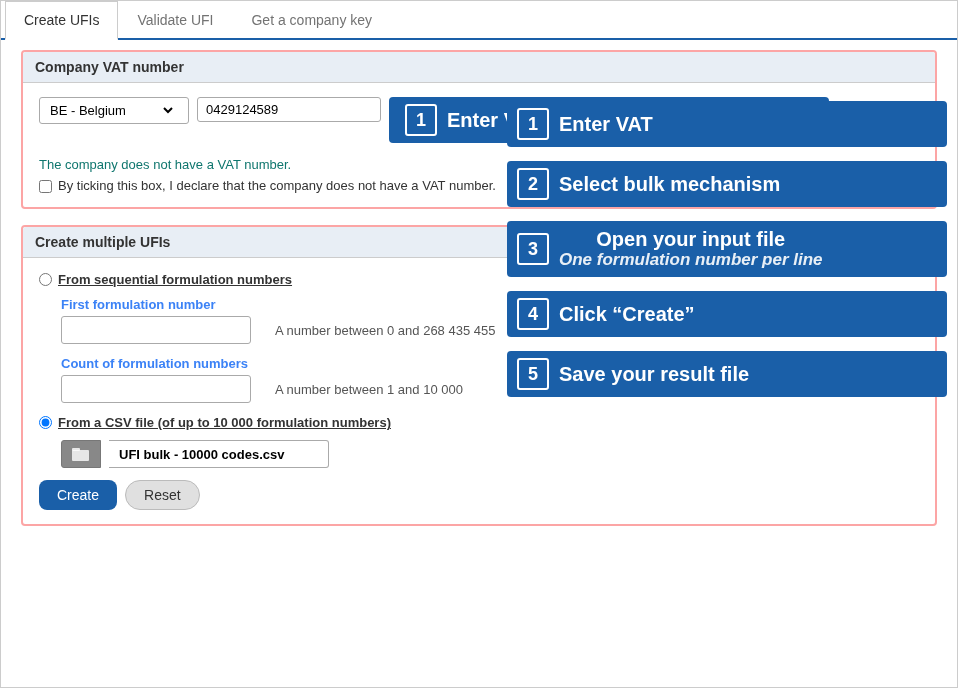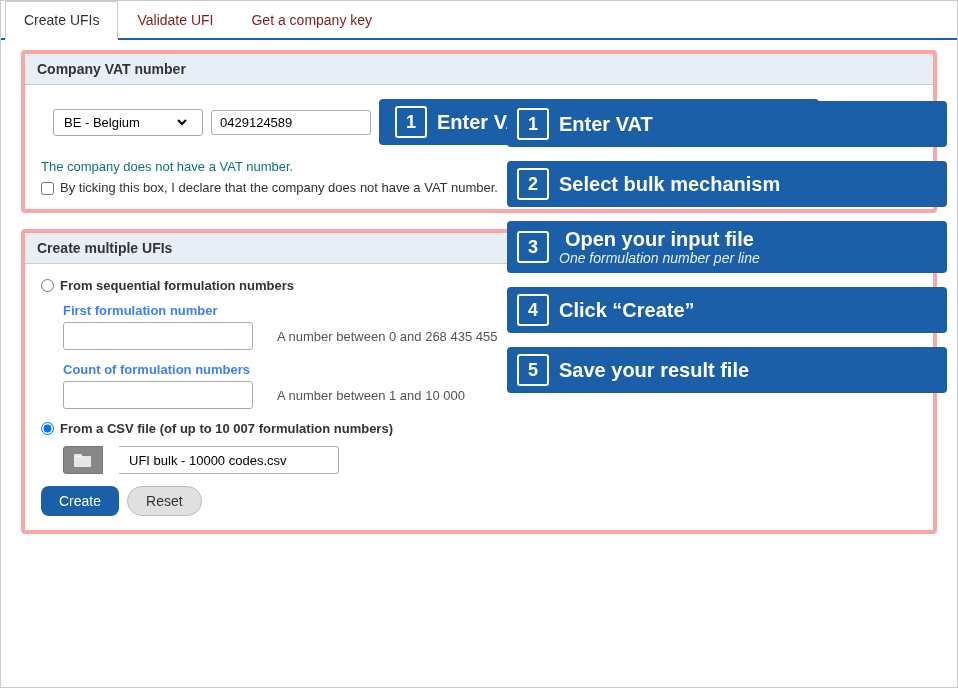--- a/index.html
+++ b/index.html
@@ -22,65 +22,64 @@
     .tabs {
       display: flex;
       border-bottom: 2px solid #1a5fa8;
       background: #fff;
       padding: 0 4px;
     }
     .tab {
       padding: 10px 18px;
       cursor: pointer;
       font-size: 14px;
-      color: #7f1d1d;
+      color: #737373;
       border: 1px solid transparent;
       border-bottom: none;
       margin-bottom: -2px;
       text-decoration: none;
     }
     .tab.active {
       background: #fff;
       border-color: #ccc;
       border-bottom: 2px solid #fff;
       color: #333;
       font-weight: normal;
     }
 
     
     .main-content {
       padding: 10px 20px 20px 20px;
     }
 
     
     .section-box {
-      border: 4px solid #fca5a5;
+      border: 2px solid #fca5a5;
       border-radius: 4px;
       margin-bottom: 16px;
     }
     .section-title {
       font-size: 14px;
       font-weight: bold;
       color: #333;
       background: #e8eef5;
       padding: 7px 12px;
       border-bottom: 1px solid #ccc;
       border-radius: 3px 3px 0 0;
     }
     .section-body {
       padding: 14px 16px;
     }
 
     
     .vat-row {
       display: flex;
-      align-items: center;
+      align-items: flex-start;
       gap: 8px;
       margin-bottom: 14px;
-      margin-left: 12px;
     }
     .country-select {
       display: flex;
       align-items: center;
       border: 1px solid #aaa;
       border-radius: 3px;
       padding: 4px 6px;
       background: #fff;
       font-size: 13px;
       width: 150px;
@@ -92,21 +91,21 @@
       background: transparent;
       font-size: 13px;
       width: 130px;
       cursor: pointer;
     }
     .vat-input {
       border: 1px solid #aaa;
       border-radius: 3px;
       padding: 4px 8px;
       font-size: 13px;
-      width: 160px;
+      width: 184px;
     }
     .enter-vat-btn {
       background: #1a5fa8;
       color: #fff;
       border: none;
       border-radius: 4px;
       padding: 7px 16px;
       font-size: 20px;
       font-weight: bold;
       cursor: pointer;
@@ -144,23 +143,23 @@
       gap: 10px;
       width: 440px;
       margin-bottom: 8px;
     }
     .step-btn .step-label {
       font-size: 20px;
       font-weight: bold;
       line-height: 1.1;
     }
     .step-btn .step-sub {
-      font-size: 14px;
+      font-size: 17px;
       font-style: italic;
-      font-weight: normal;
+      font-weight: bold;
       opacity: 0.9;
     }
     .step-btn-col {
       display: flex;
       flex-direction: column;
     }
 
     
     .no-vat-note {
       font-size: 13px;
@@ -183,20 +182,21 @@
       margin-bottom: 10px;
     }
     .radio-label {
       display: flex;
       align-items: center;
       gap: 6px;
       font-weight: bold;
       color: #333;
       font-size: 13px;
       cursor: pointer;
+      text-decoration: underline;
     }
     .field-label {
       font-size: 13px;
       color: #3b82f6;
       margin-bottom: 4px;
       margin-left: 22px;
       font-weight: bold;
     }
     .field-row {
       display: flex;
@@ -215,22 +215,23 @@
     }
     .field-hint {
       font-size: 13px;
       color: #555;
     }
 
     
     .file-row {
       display: flex;
       align-items: flex-start;
-      gap: 16px;
+      gap: 8px;
       margin-left: 22px;
+      font-weight: bold;
     }
     .file-icon-btn {
       background: #888;
       border: 1px solid #777;
       border-radius: 3px 0 0 3px;
       padding: 4px 10px;
       cursor: pointer;
       display: flex;
       align-items: center;
       justify-content: center;
@@ -346,21 +347,21 @@
 
         <div class="field-label">Count of formulation numbers</div>
         <div class="field-row">
           <input class="field-input" type="text" style="">
           <span class="field-hint">A number between 1 and 10 000</span>
         </div>
 
         <div class="radio-group">
           <label class="radio-label">
             <input type="radio" name="bulk-method" checked="" style="">
-            <span>From a CSV file (of up to 10 007 formulation numbers)</span>
+            <span>From a CSV file (of up to 10 000 formulation numbers)</span>
           </label>
         </div>
 
         <div class="file-row">
           <div class="file-icon-btn">
 
             <svg width="18" height="14" viewBox="0 0 18 14">
               <rect x="0" y="3" width="17" height="11" rx="1" fill="#fff" opacity="0.8"></rect>
               <rect x="0" y="1" width="8" height="3" rx="1" fill="#fff" opacity="0.8"></rect>
             </svg>

